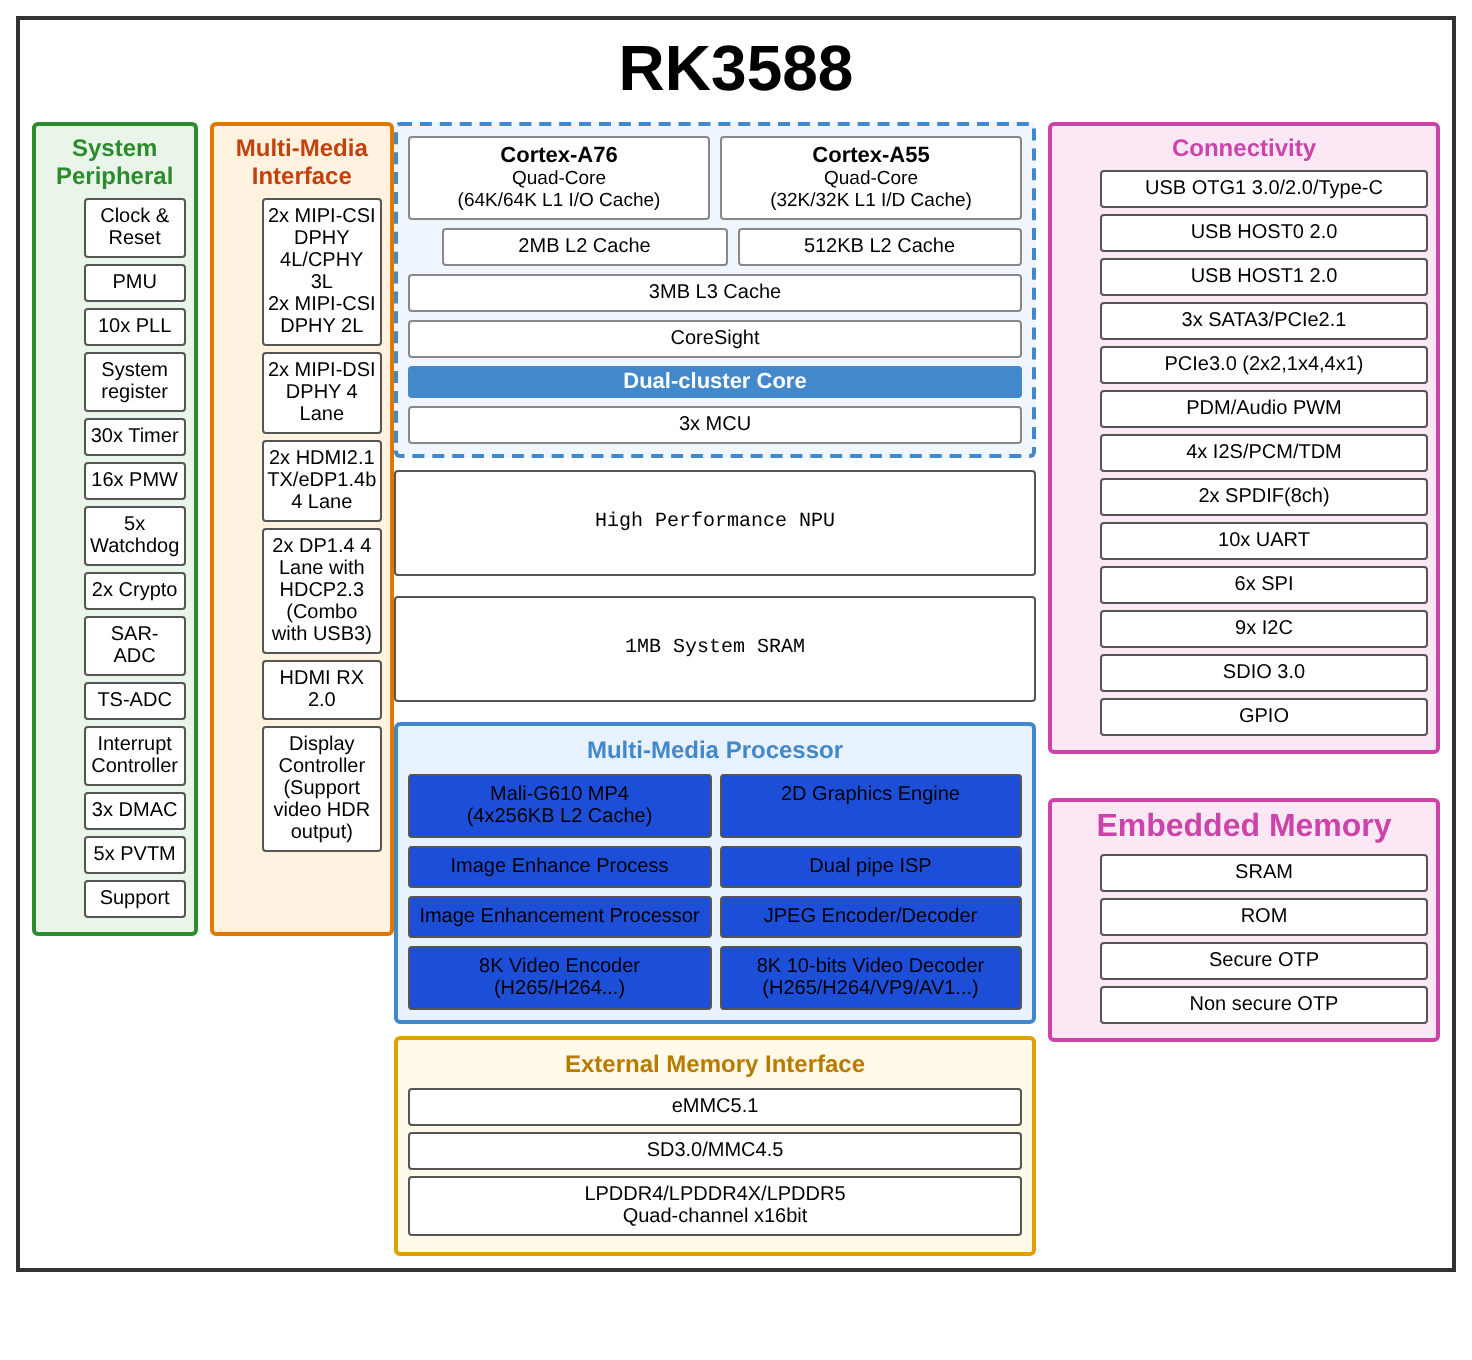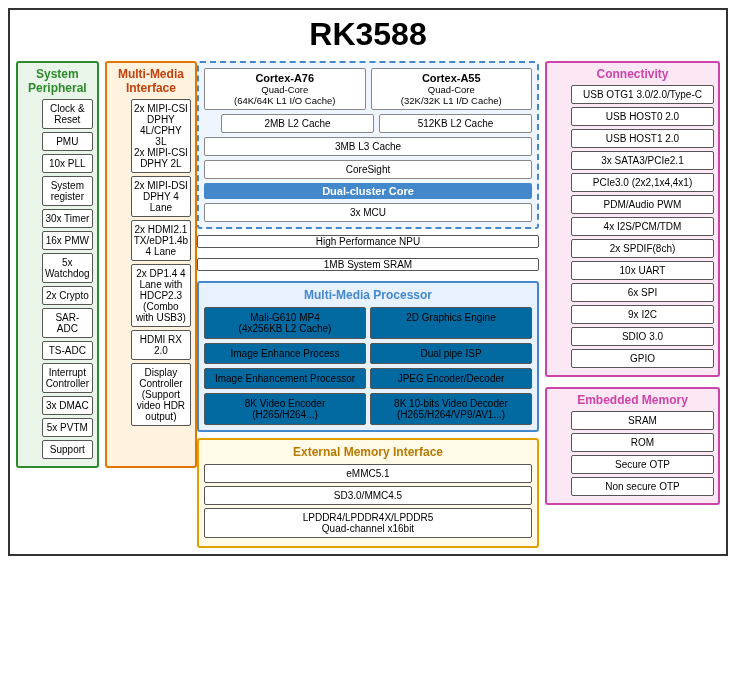--- a/index.html
+++ b/index.html
@@ -23,21 +23,21 @@
       margin-bottom: 8px;
       color: #000;
     }
     .three-col {
       display: flex;
       gap: 6px;
       align-items: flex-start;
     }
     .left-col { width: 175px; flex-shrink: 0; display: flex; gap: 6px; }
     .mid-col { flex: 1; display: flex; flex-direction: column; gap: 6px; }
-    .right-col { width: 175px; flex-shrink: 0; display: flex; flex-direction: column; gap: 10px; }
+    .right-col { width: 196px; flex-shrink: 0; display: flex; flex-direction: column; gap: 22px; }
 
     
     .panel {
       border: 2px solid;
       border-radius: 3px;
       padding: 4px;
     }
     .panel-title {
       text-align: center;
       font-weight: bold;
@@ -62,21 +62,21 @@
     
     .connectivity { border-color: #cc44aa; background: #fce8f5; }
     .connectivity .panel-title { color: #cc44aa; font-size: 12px; }
 
     
     .mm-interface { border-color: #e07800; background: #fff3e0; }
     .mm-interface .panel-title { color: #c2410c; font-size: 12px; }
 
     
     .embedded-mem { border-color: #cc44aa; background: #fce8f5; }
-    .embedded-mem .panel-title { color: #cc44aa; font-size: 12px; }
+    .embedded-mem .panel-title { color: #cc44aa; font-size: 16px; }
 
     
     .cpu-area {
       border: 2px dashed #4488cc;
       border-radius: 3px;
       padding: 5px;
       background: #f0f6ff;
     }
     .cpu-row {
       display: flex;
@@ -128,24 +128,25 @@
       padding: 2px;
       margin-bottom: 4px;
       border-radius: 2px;
     }
 
     
     .npu-box {
       border: 1px solid #555;
       text-align: center;
       font-size: 10px;
-      padding: 0;
-      background: #fff;
-      border-radius: 2px;
-      margin-bottom: 4px;
+      padding: 20px;
+      background: #fff;
+      border-radius: 2px;
+      margin-bottom: 4px;
+      font-family: Liberation Mono, monospace;
     }
 
     
     .mm-processor {
       border: 2px solid #4488cc;
       border-radius: 3px;
       background: #e8f2ff;
       padding: 5px;
     }
     .mm-processor-title {
@@ -158,21 +159,21 @@
     .mm-grid {
       display: grid;
       grid-template-columns: 1fr 1fr;
       gap: 4px;
     }
     .mm-cell {
       border: 1px solid #555;
       text-align: center;
       font-size: 10px;
       padding: 4px 2px;
-      background: #0369a1;
+      background: #1d4ed8;
       border-radius: 2px;
     }
 
     
     .ext-mem {
       border: 2px solid #e0a000;
       border-radius: 3px;
       background: #fffbe8;
       padding: 5px;
     }

